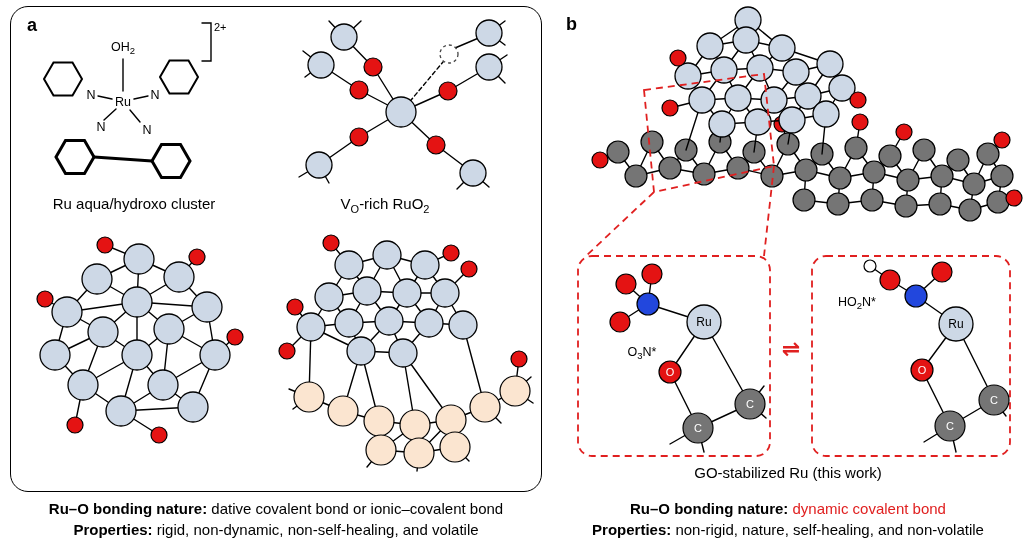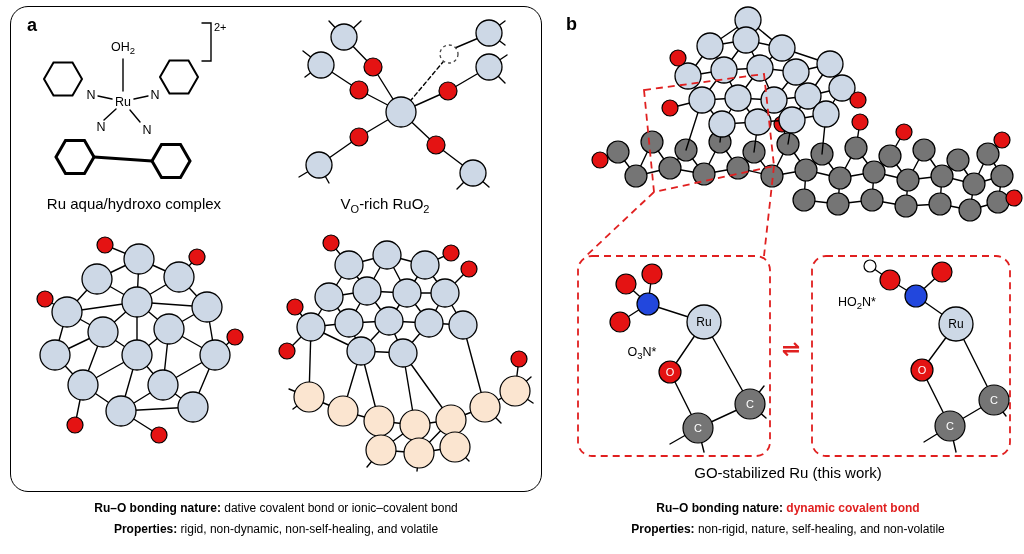--- a/index.html
+++ b/index.html
@@ -10,23 +10,23 @@
   body{width:1024px;height:554px;background:#fff;position:relative;overflow:hidden;
        font-family:"Liberation Sans","DejaVu Sans",sans-serif;color:#000}
   .panel-a{position:absolute;left:10px;top:6px;width:532px;height:486px;
            border:1.7px solid var(--c-ink);border-radius:18px}
   .panel-b{position:absolute;left:552px;top:4px;width:472px;height:492px}
   .panel-label{position:absolute;font-weight:bold;font-size:18px;z-index:5}
   .art{position:absolute;left:0;top:0}
   .caption{position:absolute;font-size:15px;text-align:center;z-index:4}
   .caption sub{font-size:11px}
   .ital{font-style:italic}
-  .bottom-text{position:absolute;top:498px;text-align:center;font-size:12px;line-height:21px}
+  .bottom-text{position:absolute;top:498px;text-align:center;font-size:15px;line-height:21px}
   .bold{font-weight:bold}
-  .red{color:var(--c-highlight);font-weight:bold}
+  .red{color:var(--c-highlight);font-weight:normal}
   
   .stick{stroke:var(--c-ink);stroke-width:1.4;fill:none;stroke-linecap:round}
   .stick.bold{stroke-width:3}
   .dash{stroke-dasharray:4 3}
   .ring{fill:none;stroke:var(--c-ink);stroke-width:2}
   .ring.bold{stroke-width:3}
   .ball-ru{fill:var(--c-ru);stroke:var(--c-ink);stroke-width:1.3}
   .ball-o{fill:var(--c-oxygen);stroke:var(--c-ink);stroke-width:1.2}
   .ball-c{fill:var(--c-carbon);stroke:var(--c-ink);stroke-width:1.2}
   .ball-sup{fill:var(--c-support);stroke:var(--c-ink);stroke-width:1.2}
@@ -147,21 +147,21 @@
           <circle class="ball-ru" cx="452" cy="318" r="14"></circle>
         <circle class="ball-o" cx="320" cy="236" r="8"></circle>
           <circle class="ball-o" cx="440" cy="246" r="8"></circle>
         <circle class="ball-o" cx="284" cy="300" r="8"></circle>
           <circle class="ball-o" cx="458" cy="262" r="8"></circle>
         <circle class="ball-o" cx="276" cy="344" r="8"></circle>
           <circle class="ball-o" cx="508" cy="352" r="8"></circle>
       </g>
     </svg>
 
-    <div class="caption" style="left:8px;top:188px;width:230px">Ru aqua/hydroxo complex</div>
+    <div class="caption" style="left:8px;top:188px;width:230px">Ru aqua/hydroxo cluster</div>
     <div class="caption" style="left:246px;top:188px;width:256px"><span>V</span><sub>O</sub><span>-rich RuO</span><sub>2</sub></div>
   </div>
 
   <div class="panel-b">
     <div class="panel-label" style="left:14px;top:10px">b</div>
 
     <svg class="art" width="472" height="490" viewBox="0 0 472 490">
 
       <g>
         <path class="stick" d="M66 148L84 172M84 172L100 138M100 138L118 164M118 164L134 146M134 146L152 170M152 170L168 138M168 138L186 164M186 164L202 148M202 148L220 172M220 172L236 140M236 140L254 166M254 166L270 150M270 150L288 174M288 174L304 144M304 144L322 168M322 168L338 152M338 152L356 176M356 176L372 146M372 146L390 172M390 172L406 156M406 156L422 180M422 180L436 150M436 150L450 172"></path>

